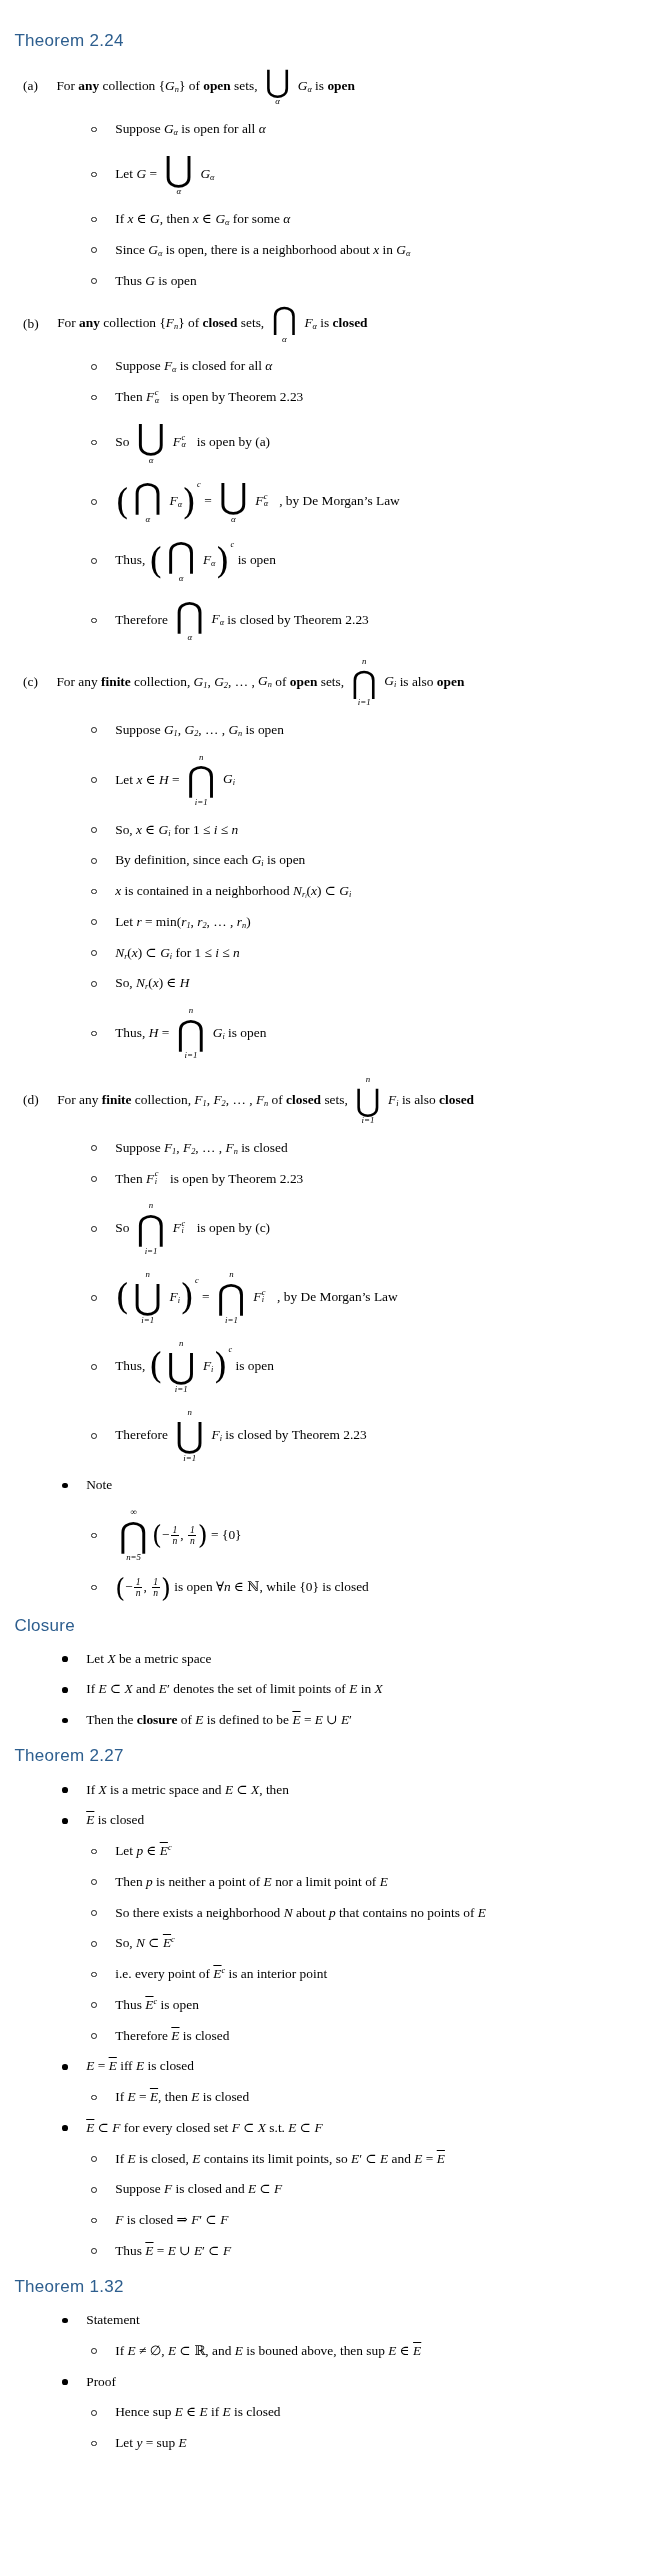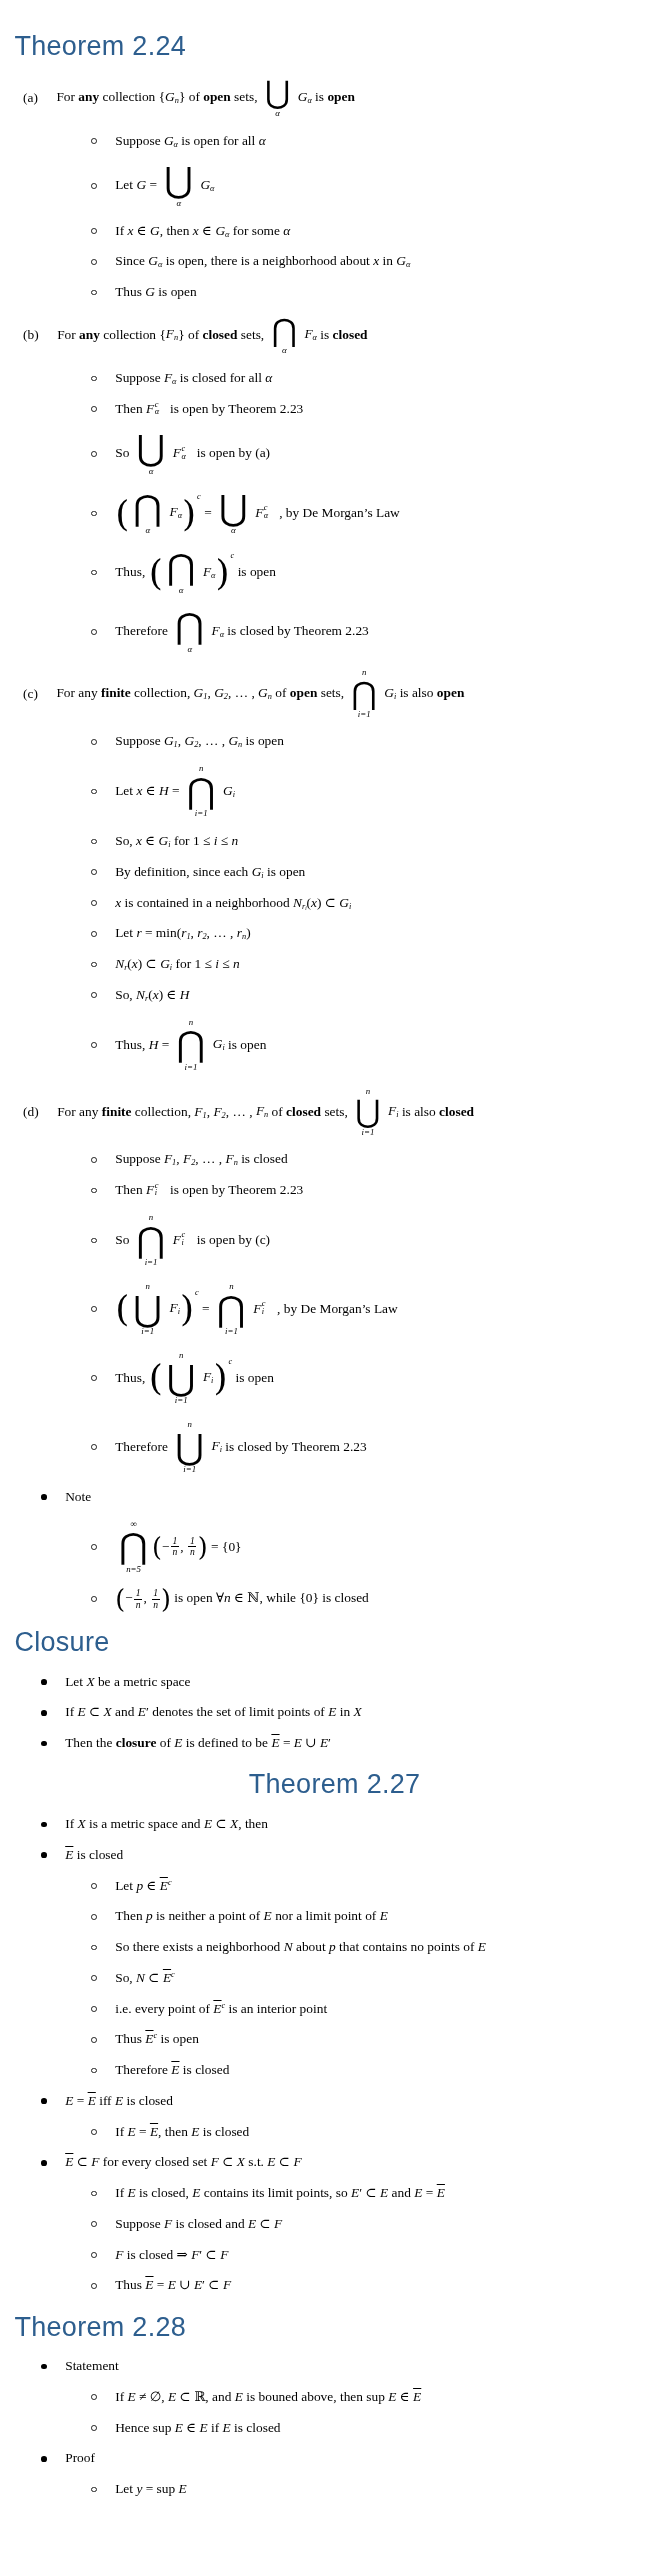--- a/index.html
+++ b/index.html
@@ -4,26 +4,26 @@
 <style>
   html,body { margin:0; padding:0; background:#ffffff; }
   #page {
     width:665px; min-height:2926px; background:#ffffff;
     box-sizing:border-box; padding:13.4px 10.3px 20.6px 0;
     font-family:"Liberation Serif","DejaVu Serif",serif;
     color:#000; font-size:13.4px; line-height:1.25;
   }
   h2.hd {
     font-family:"Liberation Sans","DejaVu Sans",sans-serif;
-    font-weight:400; font-size:27px; line-height:1.15;
+    font-weight:400; font-size:17px; line-height:1.15;
     margin:17.5px 0 15.5px 14.4px; letter-spacing:0.3px;
   }
   .row { display:flex; align-items:center; margin:0 0 14px 0; }
   .lvl-a { padding-left:23px; }
-  .lvl-1 { padding-left:41px; }
+  .lvl-1 { padding-left:62px; }
   .lvl-2 { padding-left:91px; }
   .mk { flex:0 0 auto; margin-right:18.5px; }
   .mk-letter { font-size:13.4px; }
   .mk-dot { width:5.7px; height:5.7px; background:#000; border-radius:50%; }
   .mk-circ { width:5.7px; height:5.7px; border:1px solid #222; border-radius:50%; background:#fff; box-sizing:border-box; }
   .tx { display:block; }
   .tx i { font-style:italic; }
   .tx b { font-weight:bold;font-family:Liberation Serif, serif; }
   sub, sup { font-size:0.62em; font-style:italic; line-height:0; }
   sub { vertical-align:-0.28em; }
@@ -272,21 +272,21 @@
       <span class="tx">Let <i>X</i> be a metric space</span>
     </div>
     <div class="row lvl-1">
       <span class="mk mk-dot"></span>
       <span class="tx">If <i>E</i> ⊂ <i>X</i> and <i>E</i>′ denotes the set of limit points of <i>E</i> in <i>X</i></span>
     </div>
     <div class="row lvl-1">
       <span class="mk mk-dot"></span>
       <span class="tx">Then the <b>closure</b> of <i>E</i> is defined to be <i class="ov">E</i> = <i>E</i> ∪ <i>E</i>′</span>
     </div>
-    <h2 class="hd" style="color: rgb(45, 94, 142); text-align: center;">Theorem 2.27</h2>
+    <h2 class="hd" style="color: rgb(45, 94, 142);">Theorem 2.27</h2>
     <div class="row lvl-1">
       <span class="mk mk-dot"></span>
       <span class="tx">If <i>X</i> is a metric space and <i>E</i> ⊂ <i>X</i>, then</span>
     </div>
     <div class="row lvl-1">
       <span class="mk mk-dot"></span>
       <span class="tx"><i class="ov">E</i> is closed</span>
     </div>
     <div class="row lvl-2">
       <span class="mk mk-circ"></span>
@@ -337,35 +337,35 @@
       <span class="tx">Suppose <i>F</i> is closed and <i>E</i> ⊂ <i>F</i></span>
     </div>
     <div class="row lvl-2">
       <span class="mk mk-circ"></span>
       <span class="tx"><i>F</i> is closed ⇒ <i>F</i>′ ⊂ <i>F</i></span>
     </div>
     <div class="row lvl-2">
       <span class="mk mk-circ"></span>
       <span class="tx">Thus <i class="ov">E</i> = <i>E</i> ∪ <i>E</i>′ ⊂ <i>F</i></span>
     </div>
-    <h2 class="hd" style="color: rgb(45, 94, 142);">Theorem 2.28</h2>
+    <h2 class="hd" style="color: rgb(45, 94, 142);">Theorem 1.32</h2>
     <div class="row lvl-1">
       <span class="mk mk-dot"></span>
       <span class="tx">Statement</span>
     </div>
     <div class="row lvl-2">
       <span class="mk mk-circ"></span>
       <span class="tx">If <i>E</i> ≠ ∅, <i>E</i> ⊂ ℝ, and <i>E</i> is bouned above, then sup <i>E</i> ∈ <i class="ov">E</i></span>
     </div>
+    <div class="row lvl-1">
+      <span class="mk mk-dot"></span>
+      <span class="tx">Proof</span>
+    </div>
     <div class="row lvl-2">
       <span class="mk mk-circ"></span>
       <span class="tx">Hence sup <i>E</i> ∈ <i>E</i> if <i>E</i> is closed</span>
-    </div>
-    <div class="row lvl-1">
-      <span class="mk mk-dot"></span>
-      <span class="tx">Proof</span>
     </div>
     <div class="row lvl-2">
       <span class="mk mk-circ"></span>
       <span class="tx">Let <i>y</i> = sup <i>E</i></span>
     </div>
   </div>
 
 
 </body></html>

